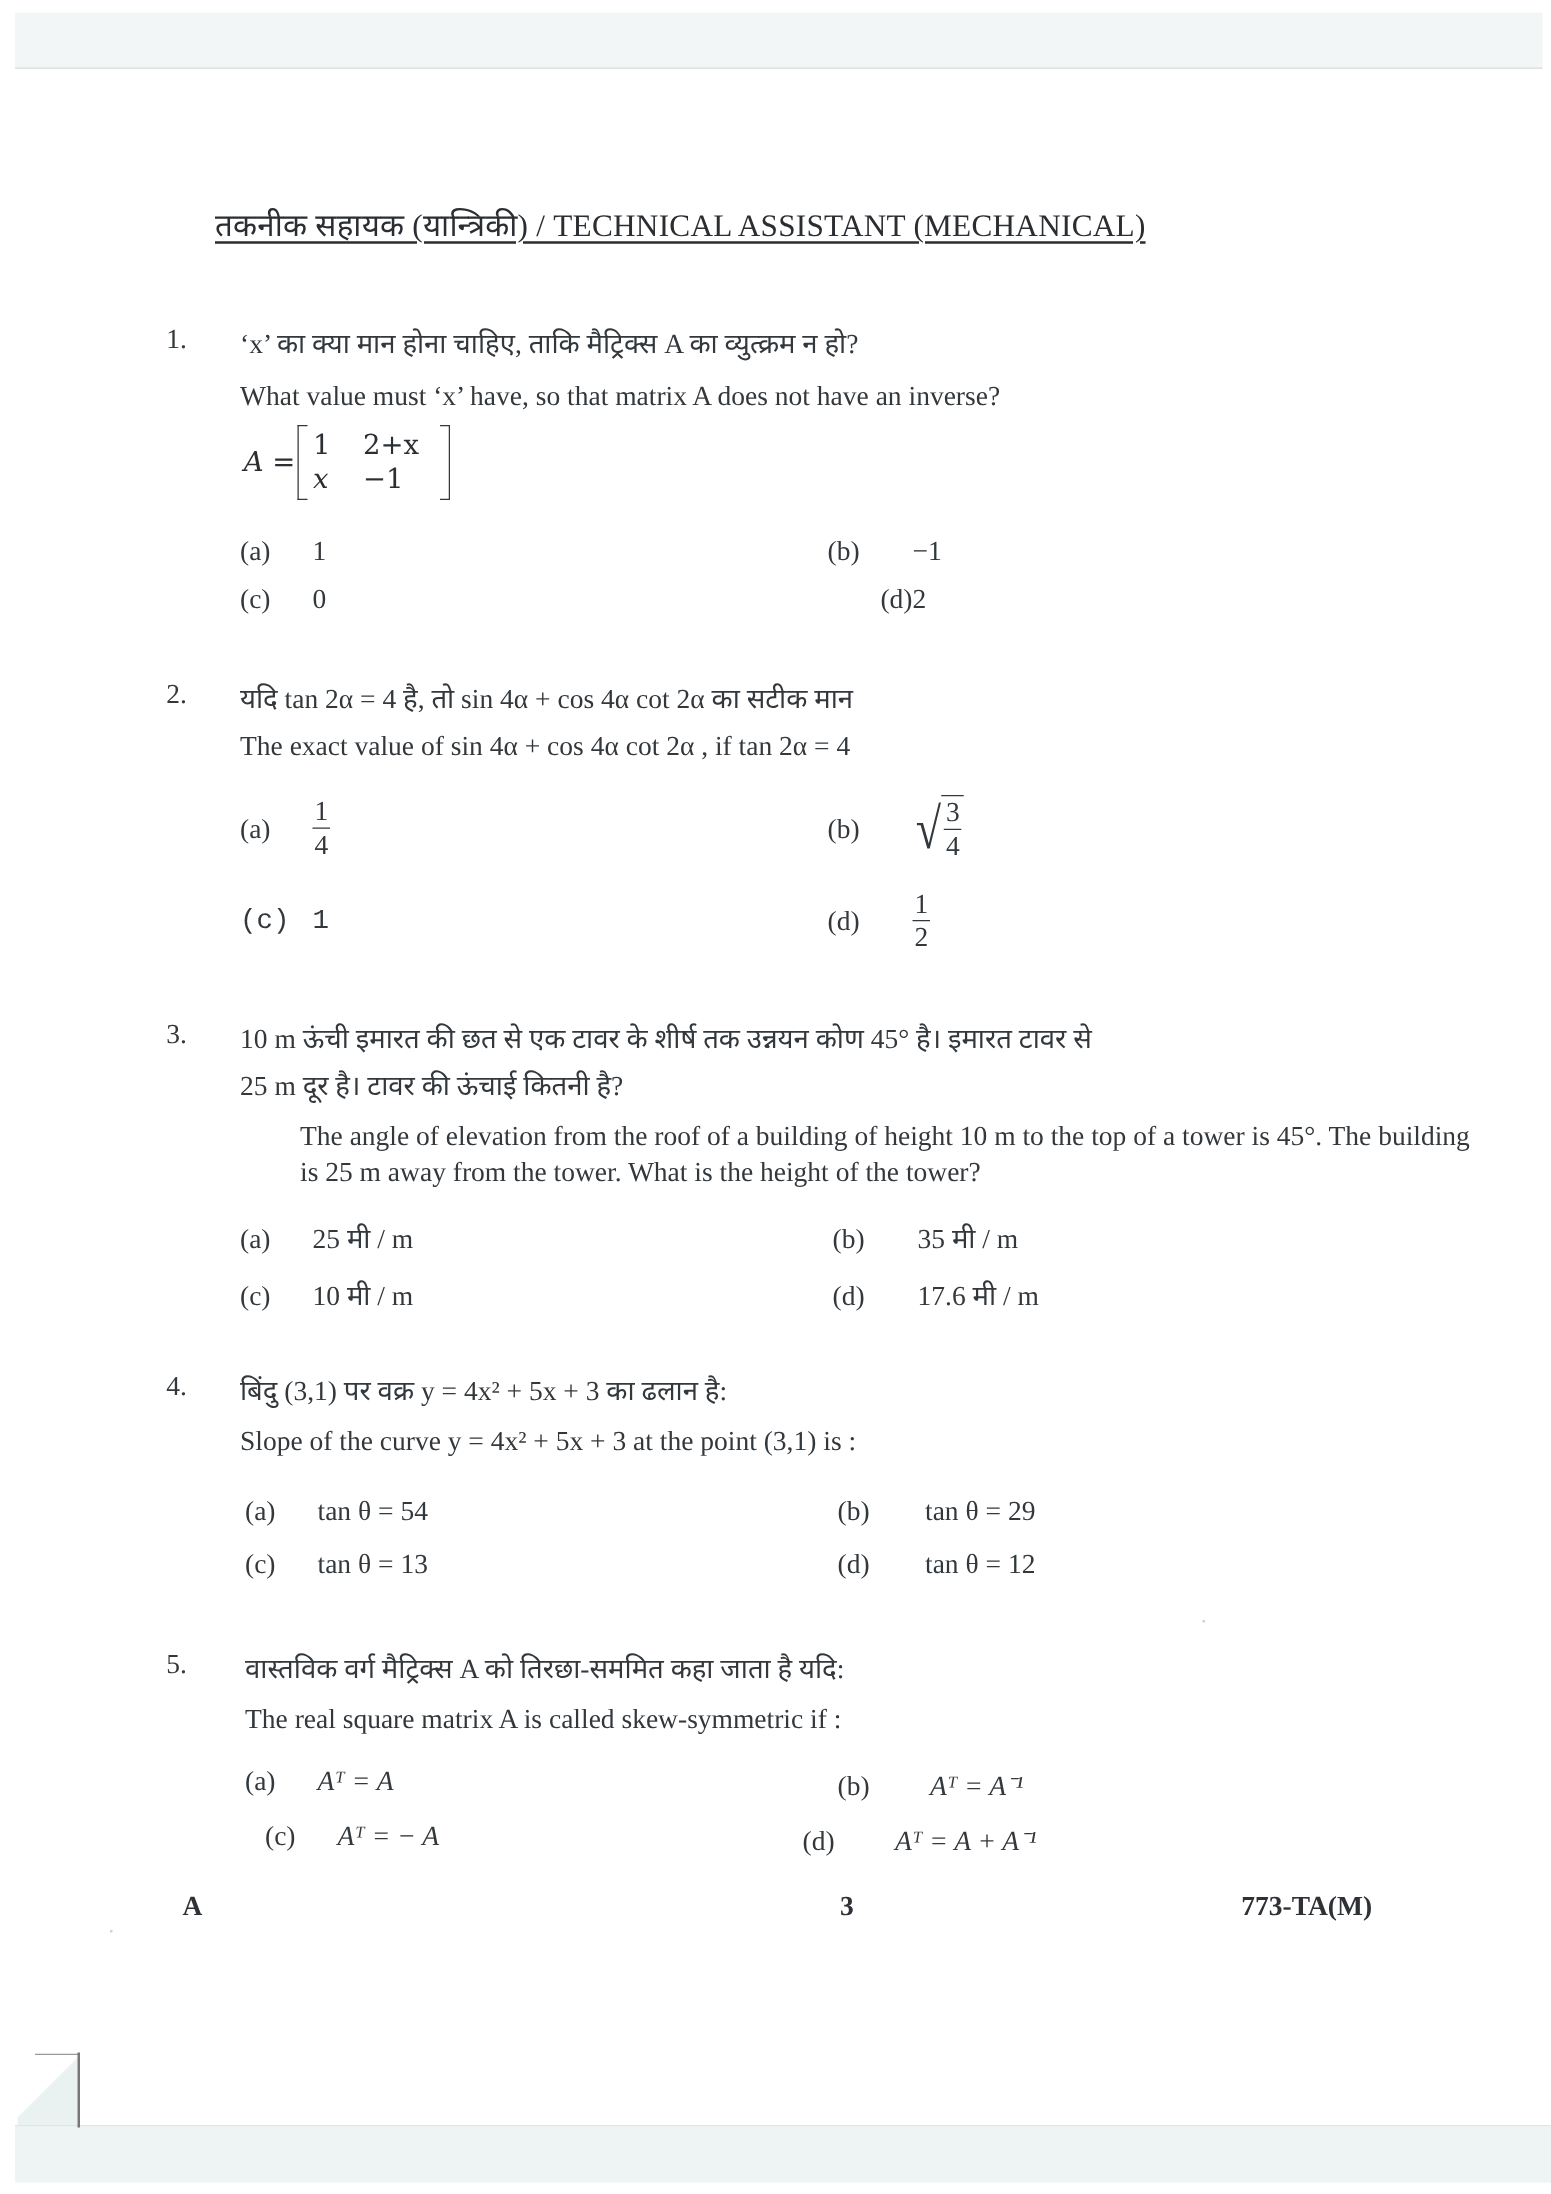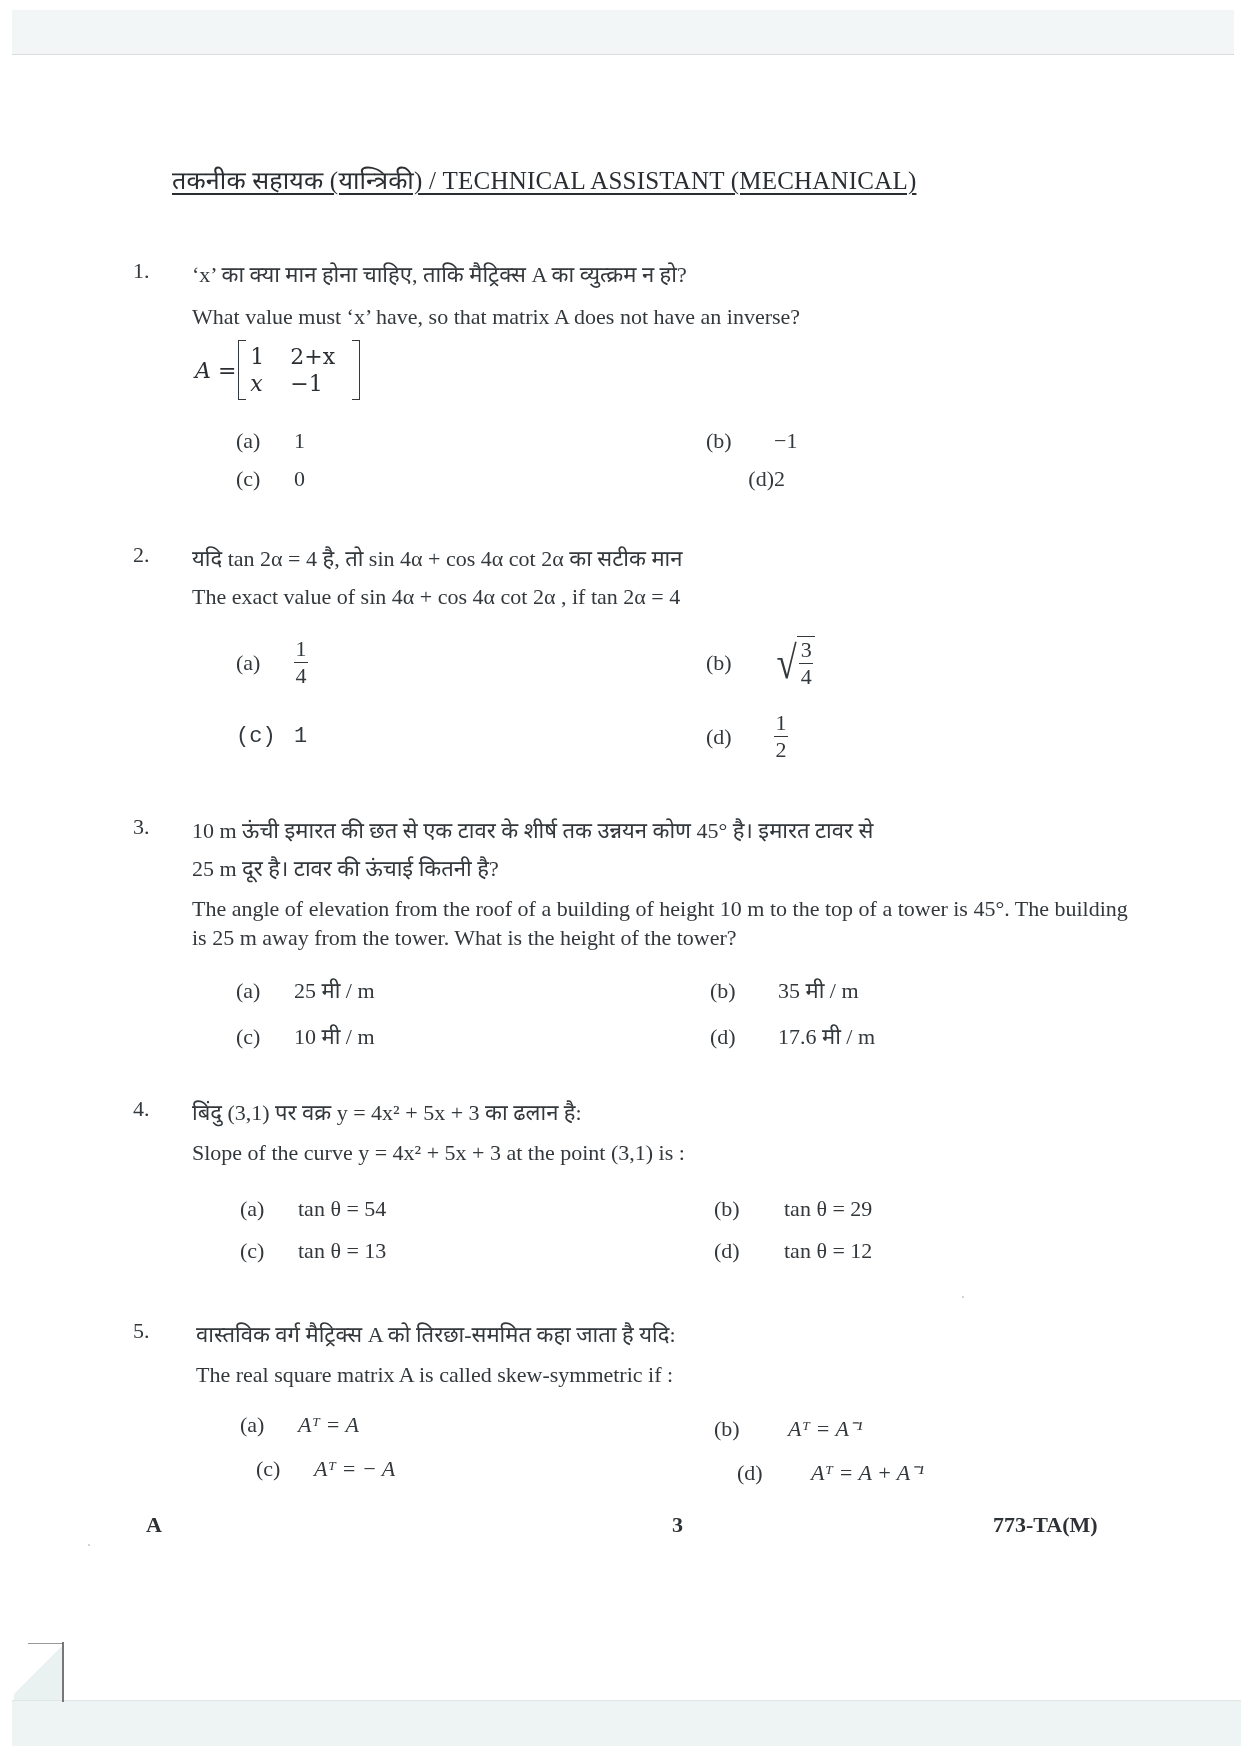--- a/index.html
+++ b/index.html
@@ -33,22 +33,22 @@
     text-decoration: underline; text-underline-offset: 4px; text-decoration-thickness: 1.5px;
     color: #2a2e32; white-space: nowrap;
   }
   .q {
     position: absolute; left: 0; width: 1241px;
     font-family: "Liberation Serif", serif; font-size: 22px; color: #33383c;
   }
   .q-num { position: absolute; left: 133px; }
   .q-hi { position: absolute; left: 192px; white-space: nowrap; }
   .q-en { position: absolute; left: 192px; white-space: nowrap; }
-  .q-en.wrap { white-space: normal; width: 940px; line-height: 29px; }
-  .opt { position: absolute; white-space: nowrap; margin-left: 44px; }
+  .q-en.wrap { white-space: normal; width: 940px; line-height: 29px; margin-left: 48px; }
+  .opt { position: absolute; white-space: nowrap; }
   .opt-label { display: inline-block; width: 58px; }
   .opt-val { display: inline-block; }
   .i { font-style: italic; }
   .frac { display: inline-flex; flex-direction: column; align-items: center; vertical-align: middle; line-height: 26px; }
   .frac .bar { width: 14px; height: 1px; background: #33383c; }
   .sqrt { display: inline-flex; align-items: center; vertical-align: middle; }
   .sqrt .radical { font-size: 46px; line-height: 1; transform: scaleX(0.8); margin-right: -2px; }
   .sqrt .under { border-top: 1.5px solid #33383c; padding: 0 2px; }
   .matrix { position: absolute; left: 195px; top: 340px; display: flex; align-items: center; font-size: 22px; }
   .matrix .lhs { margin-right: 2px; }
@@ -209,21 +209,21 @@
     <span class="opt-label">(a)</span><span class="opt-val i">Aᵀ = A</span>
   </span>
   <span class="opt" style="left:670px;">
     <span class="opt-label" style="width:74px">(b)</span><span class="opt-val i">Aᵀ = A⁻¹</span>
   </span>
 </div>
 <div class="q" style="top:1456px;">
   <span class="opt" style="left:212px;">
     <span class="opt-label">(c)</span><span class="opt-val i">Aᵀ = − A</span>
   </span>
-  <span class="opt" style="left:693px;">
+  <span class="opt" style="left:642px;">
     <span class="opt-label" style="width:74px">(d)</span><span class="opt-val i">Aᵀ = A + A⁻¹</span>
   </span>
 </div>
 
 <span class="footer" style="left:146px;">A</span>
 <span class="footer" style="left:672px;">3</span>
 <span class="footer" style="left:993px;">773-TA(M)</span>
 
 <div class="stray-dot" style="left:962px; top:1296px;"></div>
 <div class="stray-dot" style="left:88px; top:1544px;"></div>

